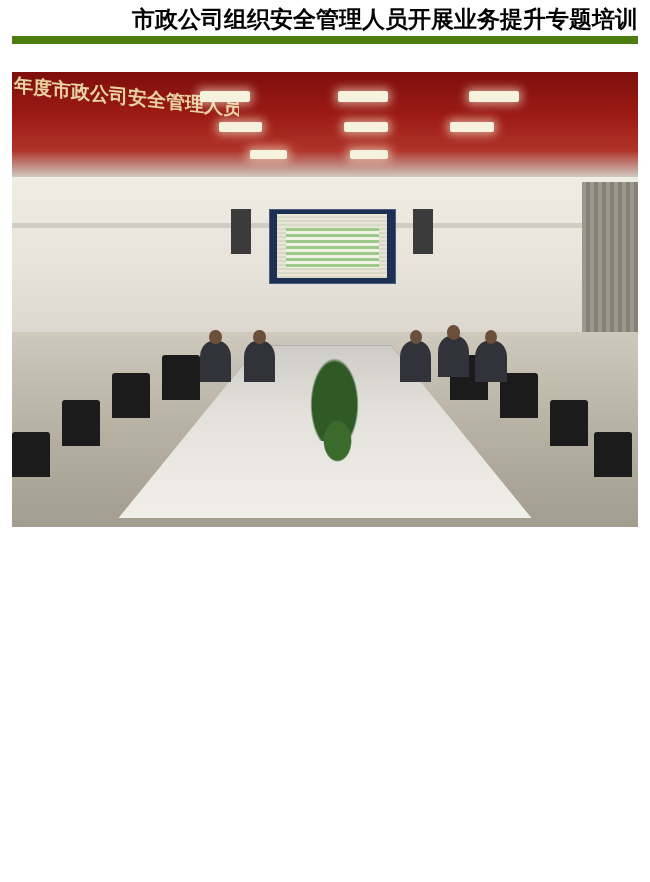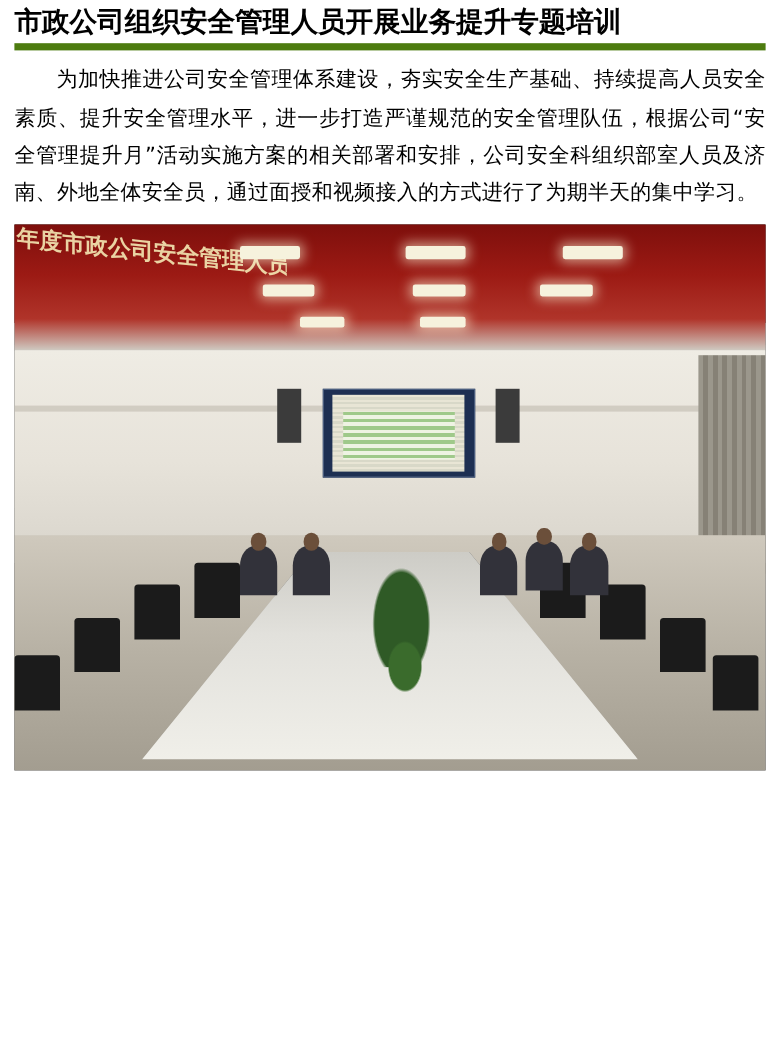--- a/index.html
+++ b/index.html
@@ -19,25 +19,25 @@
     width: 650px;
     height: 882px;
     box-sizing: border-box;
     padding: 0 12px;
   }
   .article-title {
     font-size: 23px;
     font-weight: bold;
     line-height: 1.15;
     letter-spacing: 0px;
-    text-align: left;
+    text-align: right;
     padding-top: 6px;
     padding-bottom: 4px;
-    border-bottom: 6px solid #4d7c0f;
-    margin-bottom: 10px;
+    border-bottom: 8px solid #4d7c0f;
+    margin-bottom: 28px;
     white-space: nowrap;
   }
   .body-text p {
     font-size: 17.5px;
     line-height: 1.78;
     text-align: justify;
     text-justify: inter-ideograph;
     margin: 0 0 6px 0;
     text-indent: 2em;
     letter-spacing: 0.2px;
@@ -177,21 +177,20 @@
   }
 </style>
 </head>
 <body>
 
 <div class="page">
 
   <div class="article-title">市政公司组织安全管理人员开展业务提升专题培训</div>
 
   <div class="body-text">
-    <p>为加快推进公司安全管理体系建设，夯实安全生产基础、持续提高人员安全素质、提升安全管理水平，进一步打造严谨规范的安全管理队伍，根据公司“安全管理提升月”活动实施方案的相关部署和安排，公司安全科组织部室人员及济南、外地全体安全员，通过面授和视频接入的方式进行了为期半天的集中学习。</p>
   </div>
 
   <div class="photo-wrap">
     <div class="photo">
 
       <div class="ceiling"></div>
 
       <div class="ceiling-banner">年度市政公司安全管理人员专项业务培训</div>
 
       <div class="light" style="left:30%;top:4%;width:8%;height:2.4%;"></div>

